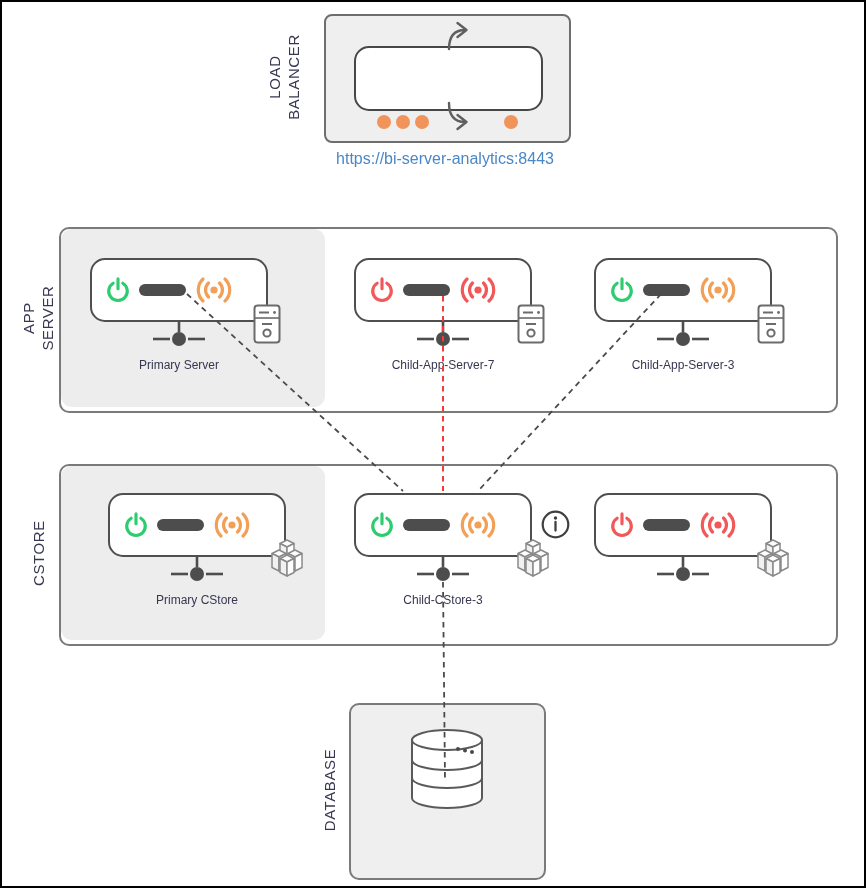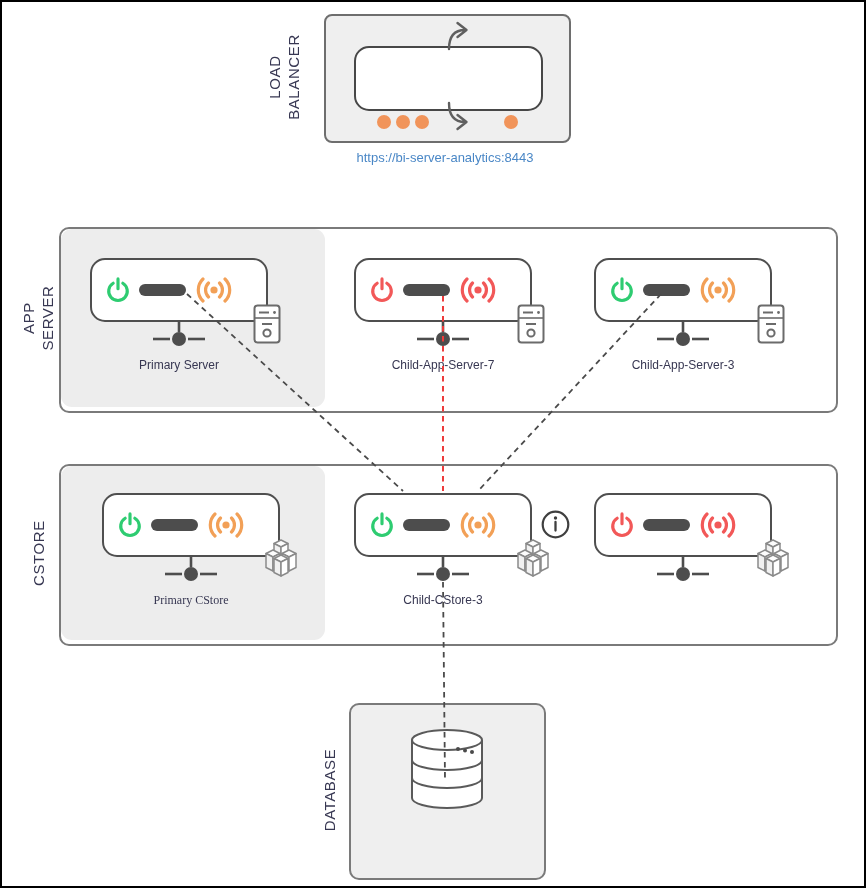--- a/index.html
+++ b/index.html
@@ -18,21 +18,21 @@
     font-size:15px; letter-spacing:0.6px; line-height:1.25;
     color:var(--text); font-weight:400;
   }
   
   .lb-box{left:322px; top:12px; width:243px; height:125px; background:#efefef;
     border:2px solid #6e6e6e; border-radius:8px;}
   .lb-inner{left:352px; top:44px; width:185px; height:61px; background:#fff;
     border:2.5px solid #474747; border-radius:15px;}
   .lb-dot{width:14px; height:14px; border-radius:50%; background:var(--accent-orange); position:absolute; top:67px;}
   .lb-url{left:280px; top:148px; width:326px; text-align:center;
-    font-size:13px; color:var(--link-blue); text-decoration:none; display:block;}
+    font-size:16px; color:var(--link-blue); text-decoration:none; display:block;}
   
   .band{position:absolute; border:2px solid #7a7a7a; border-radius:10px; background:#fff;}
   .band-shade{position:absolute; background:#ededed; border-radius:11px;}
   
   .db-box{left:347px; top:701px; width:193px; height:173px; background:#efefef;
     border:2px solid #7a7a7a; border-radius:10px;}
   .db-label{left:353px; top:818px; width:180px; text-align:center; font-size:17px; color:var(--text);}
   
   .node-group{position:absolute; width:178px; height:125px; --power:#999; --signal:#999;}
   .node{position:absolute; left:0; top:0; width:178px; height:64px; box-sizing:border-box;
@@ -176,21 +176,21 @@
     </svg>
     <svg class="periph netsvg" width="60" height="28" viewBox="0 0 60 28">
       <line x1="30" y1="0" x2="30" y2="12" stroke="#4d4d4d" stroke-width="2.6"></line>
       <line x1="4" y1="19" x2="21" y2="19" stroke="#4d4d4d" stroke-width="2.6"></line>
       <line x1="39" y1="19" x2="56" y2="19" stroke="#4d4d4d" stroke-width="2.6"></line>
       <circle cx="30" cy="19" r="7" fill="#4d4d4d"></circle>
     </svg>
     <div class="node-label">Child-App-Server-3</div>
   </div>
 
-  <div class="node-group" style="left: 100px; top: 491px; font-family: Liberation Serif, serif; --power: #2ecc71; --signal: #f2a057;">
+  <div class="node-group" style="left: 106px; top: 491px; --power: #2ecc71; --signal: #f2a057;">
     <div class="node">
       <svg width="26" height="29" viewBox="0 0 28 30">
         <path d="M8.8 7.2 A10 10 0 1 0 19.2 7.2" fill="none" stroke="var(--power)" stroke-width="3.4" stroke-linecap="round"></path>
         <line x1="14" y1="2.5" x2="14" y2="13" stroke="var(--power)" stroke-width="3.4" stroke-linecap="round"></line>
       </svg>
       <div class="bar"></div>
       <svg width="40" height="26" viewBox="0 0 40 26">
         <circle cx="20" cy="13" r="3.6" fill="var(--signal)"></circle>
         <path d="M14.5 6 A9.8 9.8 0 0 0 14.5 20 M9 2 A15.2 15.2 0 0 0 9 24 M25.5 6 A9.8 9.8 0 0 1 25.5 20 M31 2 A15.2 15.2 0 0 1 31 24" fill="none" stroke="var(--signal)" stroke-width="3.2" stroke-linecap="round"></path>
       </svg>

